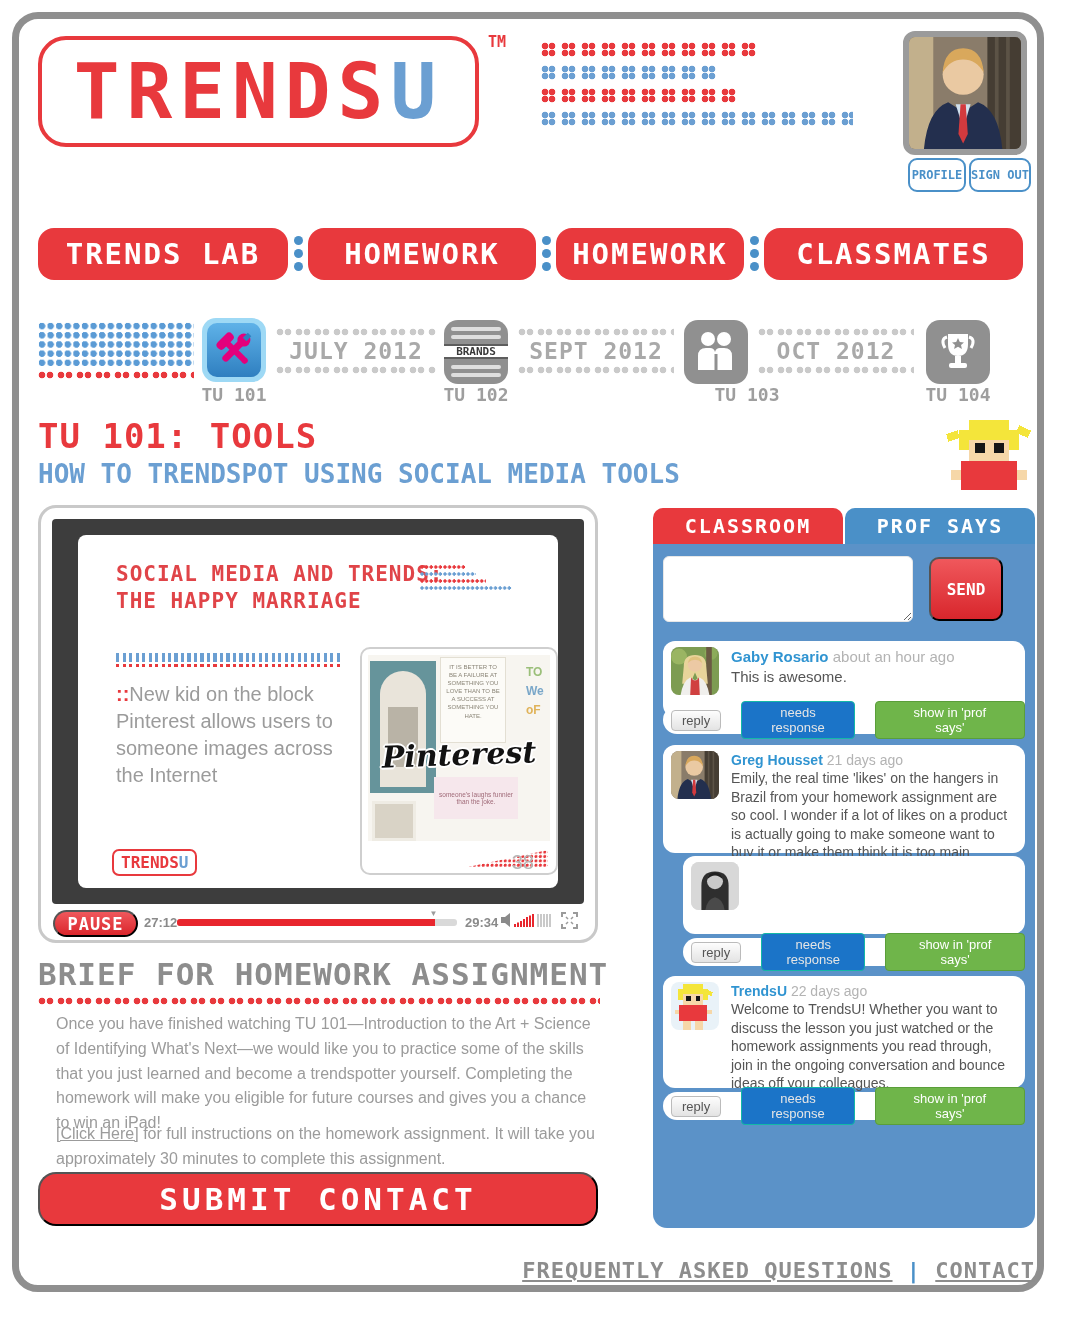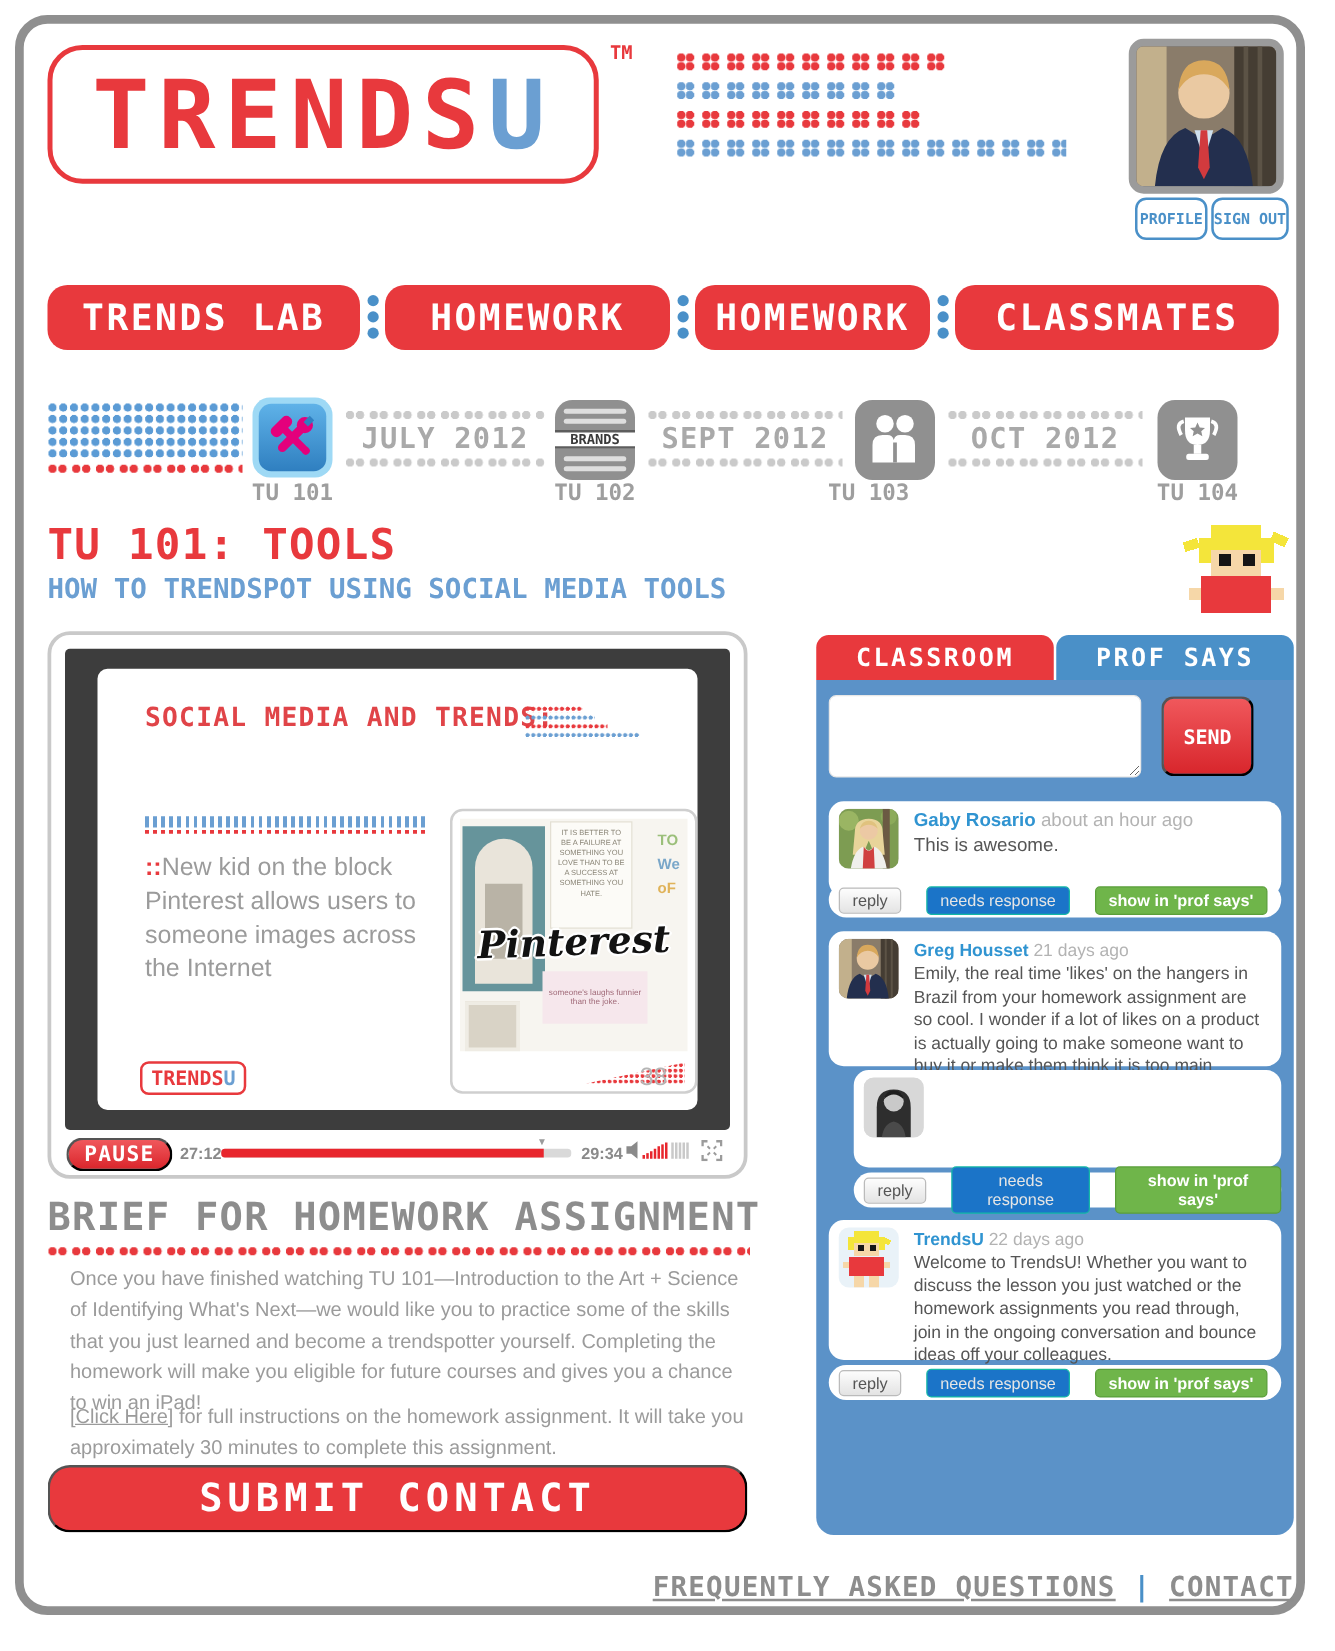--- a/index.html
+++ b/index.html
@@ -48,21 +48,21 @@
   .tu-inner { position:absolute; left:5px; top:5px; right:5px; bottom:5px; border-radius:10px; background:linear-gradient(#5fb2e8,#2f7fc0); }
   .tu-label { top:384px; width:90px; text-align:center; color:#9e9e9e; font-size:18px; }
   .tl-conn { top:328px; }
   .tl-conn .pairrow { --dc:#cacaca; }
   .tl-date { color:#a9a9a9; font-size:23px; letter-spacing:1px; text-align:center; margin:2px 0; white-space:nowrap; }
   .brand-band { position:absolute; left:0; right:0; top:24px; height:15px; background:#fff; border-top:2px solid #5d5d5d; border-bottom:2px solid #5d5d5d; color:#3a3a3a; font-size:11px; letter-spacing:0; }
   .stripe { position:absolute; left:7px; right:7px; height:4px; background:#dedede; border-radius:2px; }
 
   
   .course-title { left:38px; top:416px; color:#e8393d; font-size:34px; letter-spacing:1px; }
-  .course-sub { left:38px; top:459px; color:#6b9fd2; font-size:22px;text-align:center; }
+  .course-sub { left:38px; top:459px; color:#6b9fd2; font-size:26px;text-align:center; }
 
   
   .player { left:38px; top:505px; width:560px; height:438px; border:3px solid #c9c9c9; border-radius:18px; background:#fff; }
   .screen { position:absolute; left:11px; top:11px; width:532px; height:385px; background:#3d3d3d; border-radius:4px; }
   .slide { position:absolute; left:26px; top:16px; width:480px; height:353px; background:#fff; border-radius:8px; overflow:hidden; }
   .slide-title { position:absolute; left:38px; top:26px; color:#e04448; font-size:21px; line-height:1.3; letter-spacing:1px; }
   .stdots { position:absolute; left:342px; top:30px; }
   .minidots { height:5px; margin-bottom:2px; background-repeat:repeat-x;
     background-image:radial-gradient(circle at 2px 2px, var(--dc) 1.5px, transparent 1.8px); background-size:4.6px 5px; }
   .slide-div { position:absolute; left:38px; top:118px; width:224px; }
@@ -110,21 +110,21 @@
   .send-btn { position:absolute; left:276px; top:13px; width:74px; height:64px; background:linear-gradient(#f0585c,#d8262c); border-radius:10px; color:#fff; font-size:16px; }
   .card { position:absolute; left:10px; width:362px; background:#fff; border-radius:12px; }
   .avatar { position:absolute; left:8px; top:6px; width:48px; height:48px; border-radius:8px; overflow:hidden; background:#ddd; }
   .avatar svg { width:100%; height:100%; display:block; }
   .c-body { margin-left:68px; padding:6px 10px 6px 0; font-size:15px; color:#555; line-height:1.32; }
   .c-name { color:#3094d1; font-weight:bold; }
   .c-time { color:#b3b3b3; }
   .btnrow { position:absolute; left:10px; width:362px; height:28px; background:#fff; border-radius:14px; display:flex; align-items:center; gap:20px; padding-left:8px; }
   .b-reply { background:linear-gradient(#fdfdfd,#e3e3e3); border:1px solid #bbb; border-radius:4px; color:#555; font-size:13px; padding:2px 10px; }
   .b-needs { background:#1b74c8; border:1px solid #14b8a6; border-radius:4px; color:#e5e5e5; font-size:13px; padding:3px 10px; }
-  .b-show { background:#6fb54a; border:1px solid #5a9e3a; border-radius:4px; color:#fff; font-size:13px; padding:3px 10px;font-weight:bold; }
+  .b-show { background:#6fb54a; border:1px solid #5a9e3a; border-radius:4px; color:#fff; font-size:13px; padding:3px 22px; }
   .nested { left:30px; width:342px; }
   .mascot { left:946px; top:420px; z-index:5; }
 
   
   .footer { right:33px; top:1258px; color:#8d8d8d; font-size:22px; letter-spacing:1px; white-space:nowrap; }
   .footer .sep { color:#4a90c8; text-decoration:none; }
   .flink { text-decoration:underline; cursor:pointer; }
 </style>
 </head>
 <body>
@@ -224,21 +224,21 @@
 <div class="abs tu-icon" style="left:684px;top:320px">
   <svg class="abs" style="left:8px;top:8px" width="48" height="48" viewBox="0 0 48 48">
     <g fill="#fff">
       <circle cx="16" cy="11" r="7"></circle>
         <circle cx="32" cy="11" r="7"></circle>
       <path d="M6,42 v-14 q0,-8 8,-8 h4 q4,0 5,4 q1,-4 5,-4 h4 q8,0 8,8 v14 z"></path>
     </g>
     <rect x="22.5" y="26" width="3" height="16" fill="#909090"></rect>
   </svg>
 </div>
-<div class="abs tu-label px" style="left:650px">TU 103</div>
+<div class="abs tu-label px" style="left:702px">TU 103</div>
 
 <div class="abs tl-conn" style="left:758px;width:156px">
   <div class="pairrow"></div>
   <div class="tl-date px">OCT 2012</div>
   <div class="pairrow"></div>
 </div>
 
 <div class="abs tu-icon" style="left:926px;top:320px">
   <svg class="abs" style="left:8px;top:6px" width="48" height="50" viewBox="0 0 48 50">
     <path d="M14,8 h20 v10 q0,12 -10,12 q-10,0 -10,-12 z" fill="#fff"></path>
@@ -252,20 +252,21 @@
 <div class="abs tu-label px" style="left:913px">TU 104</div>
 
 <div class="abs course-title px">TU 101: TOOLS</div>
 <div class="abs course-sub px">HOW TO TRENDSPOT USING SOCIAL MEDIA TOOLS</div>
 
 <div class="abs player">
   <div class="screen">
     <div class="slide">
       <div class="slide-title px">
         <div>SOCIAL MEDIA AND TRENDS:</div>
+        <div>THE HAPPY MARRIAGE</div>
       </div>
       <div class="stdots">
         <div class="minidots" style="--dc:#e8393d;width:46px"></div>
         <div class="minidots" style="--dc:#6b9fd2;width:56px"></div>
         <div class="minidots" style="--dc:#e8393d;width:66px"></div>
         <div class="minidots" style="--dc:#6b9fd2;width:92px"></div>
       </div>
       <div class="slide-div">
         <div class="dashb"></div>
           <div class="dashr"></div>

